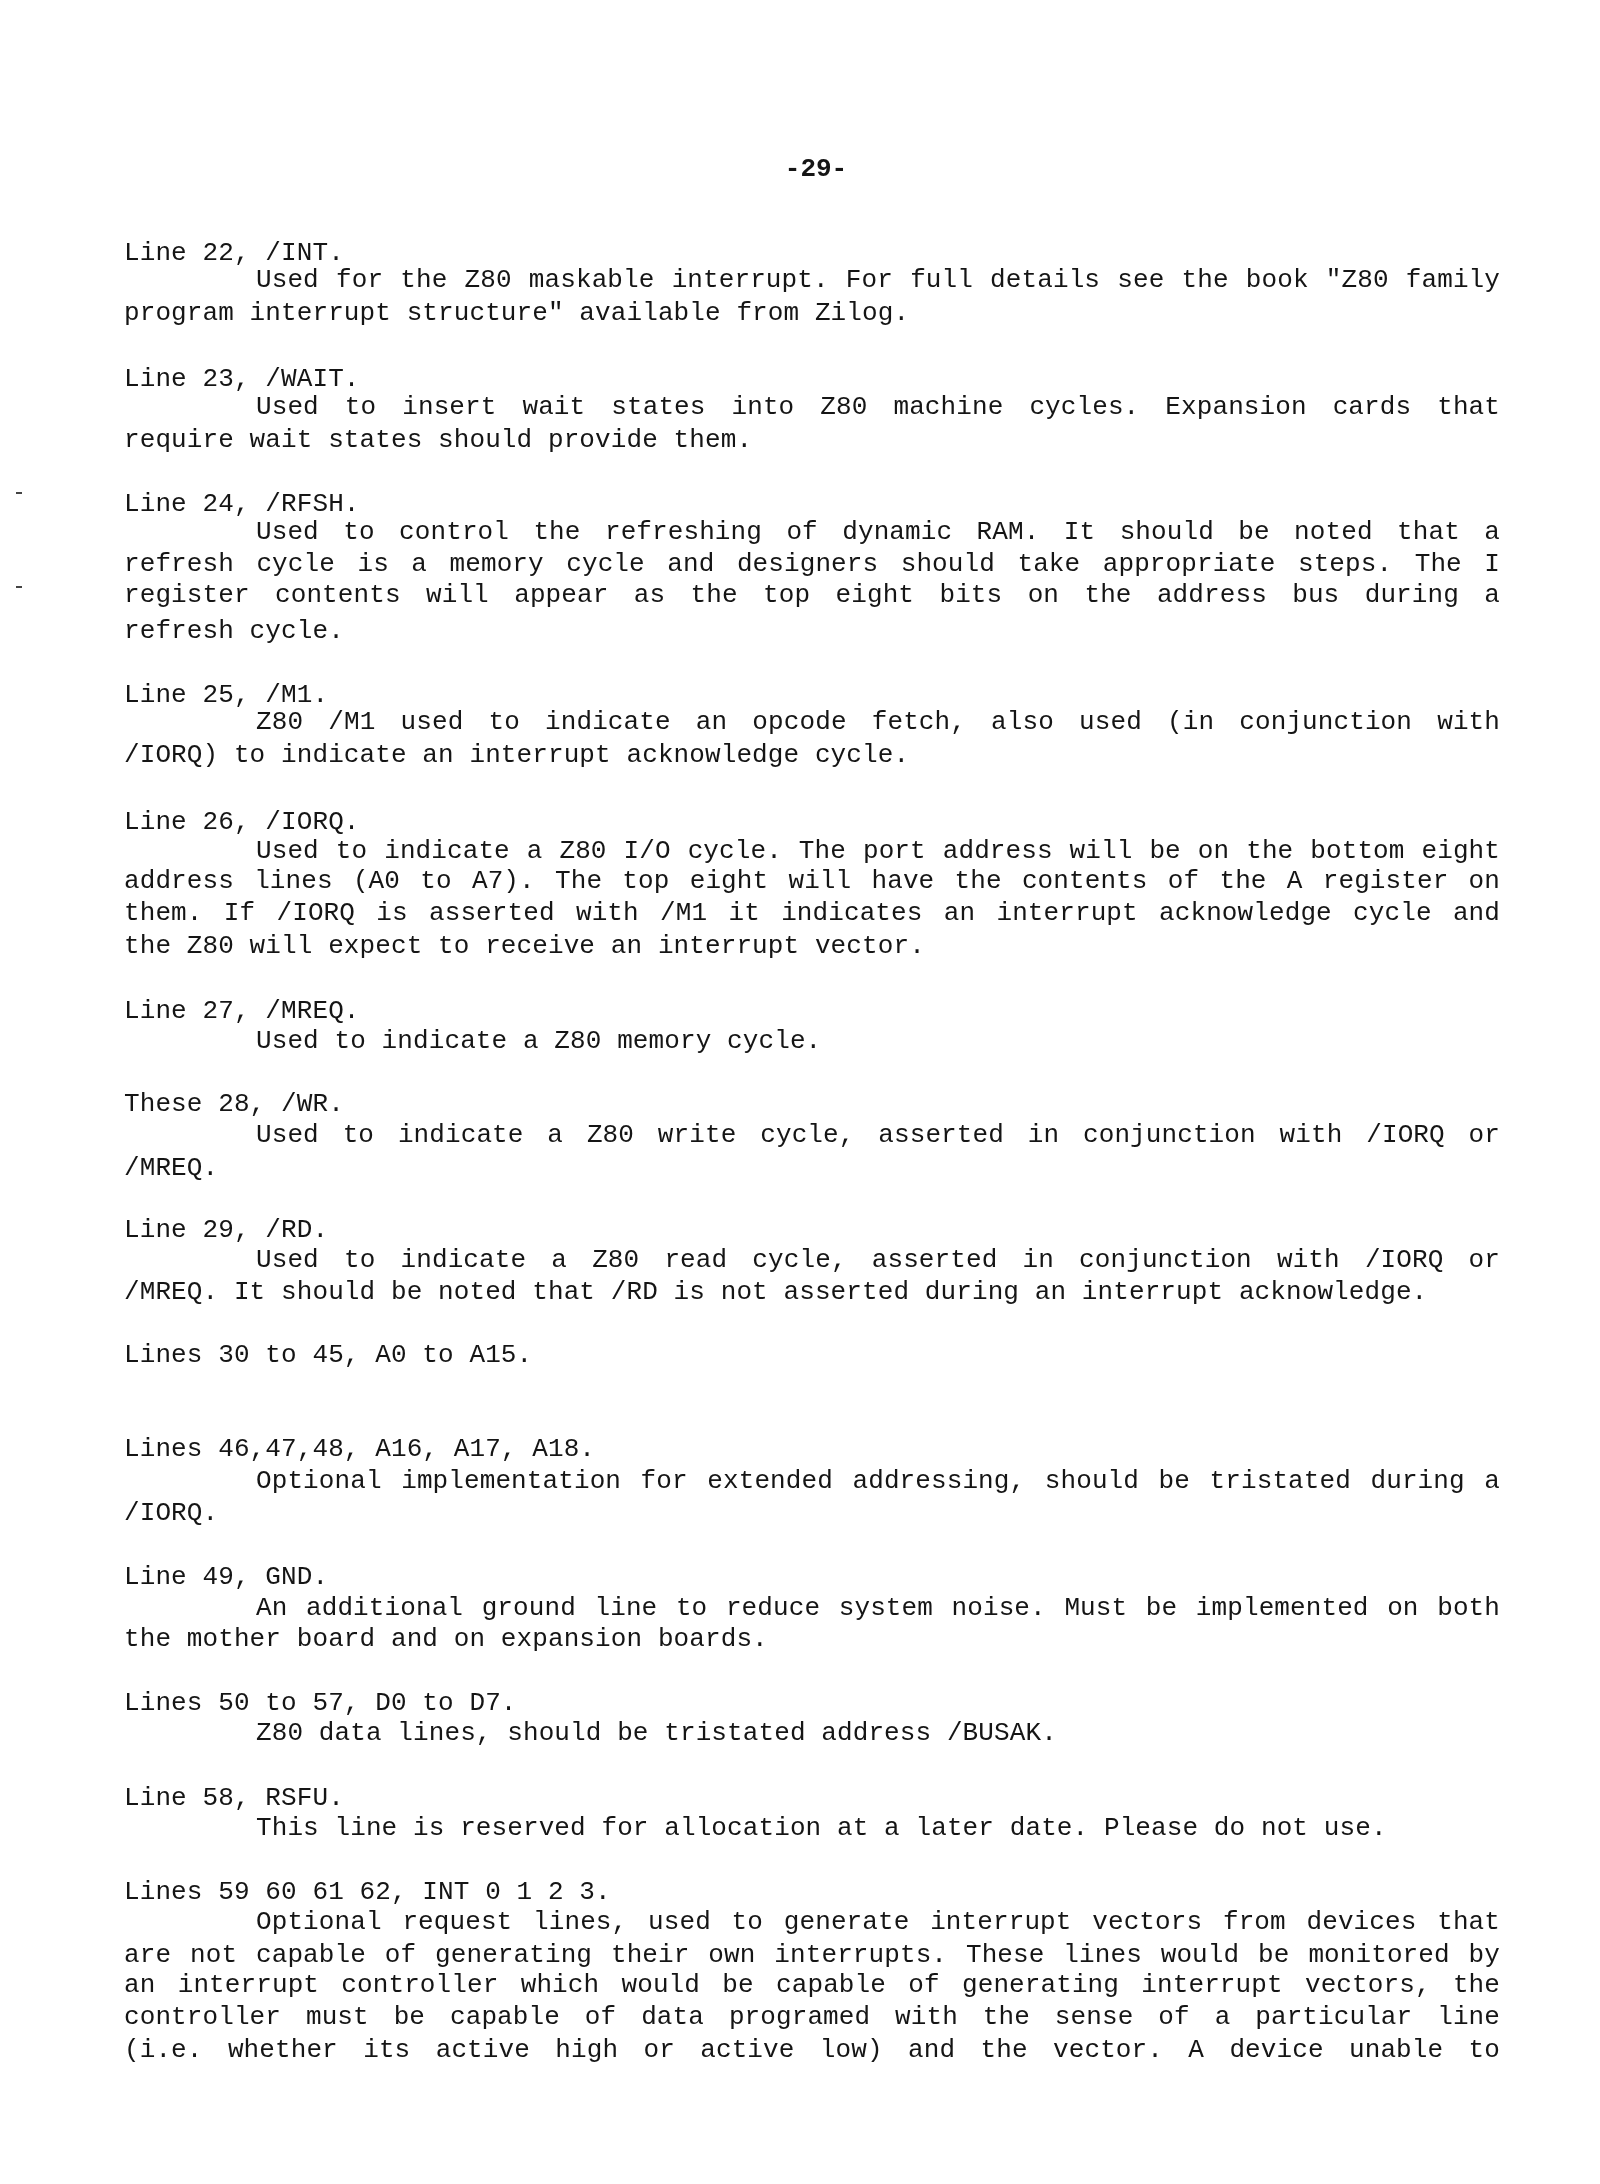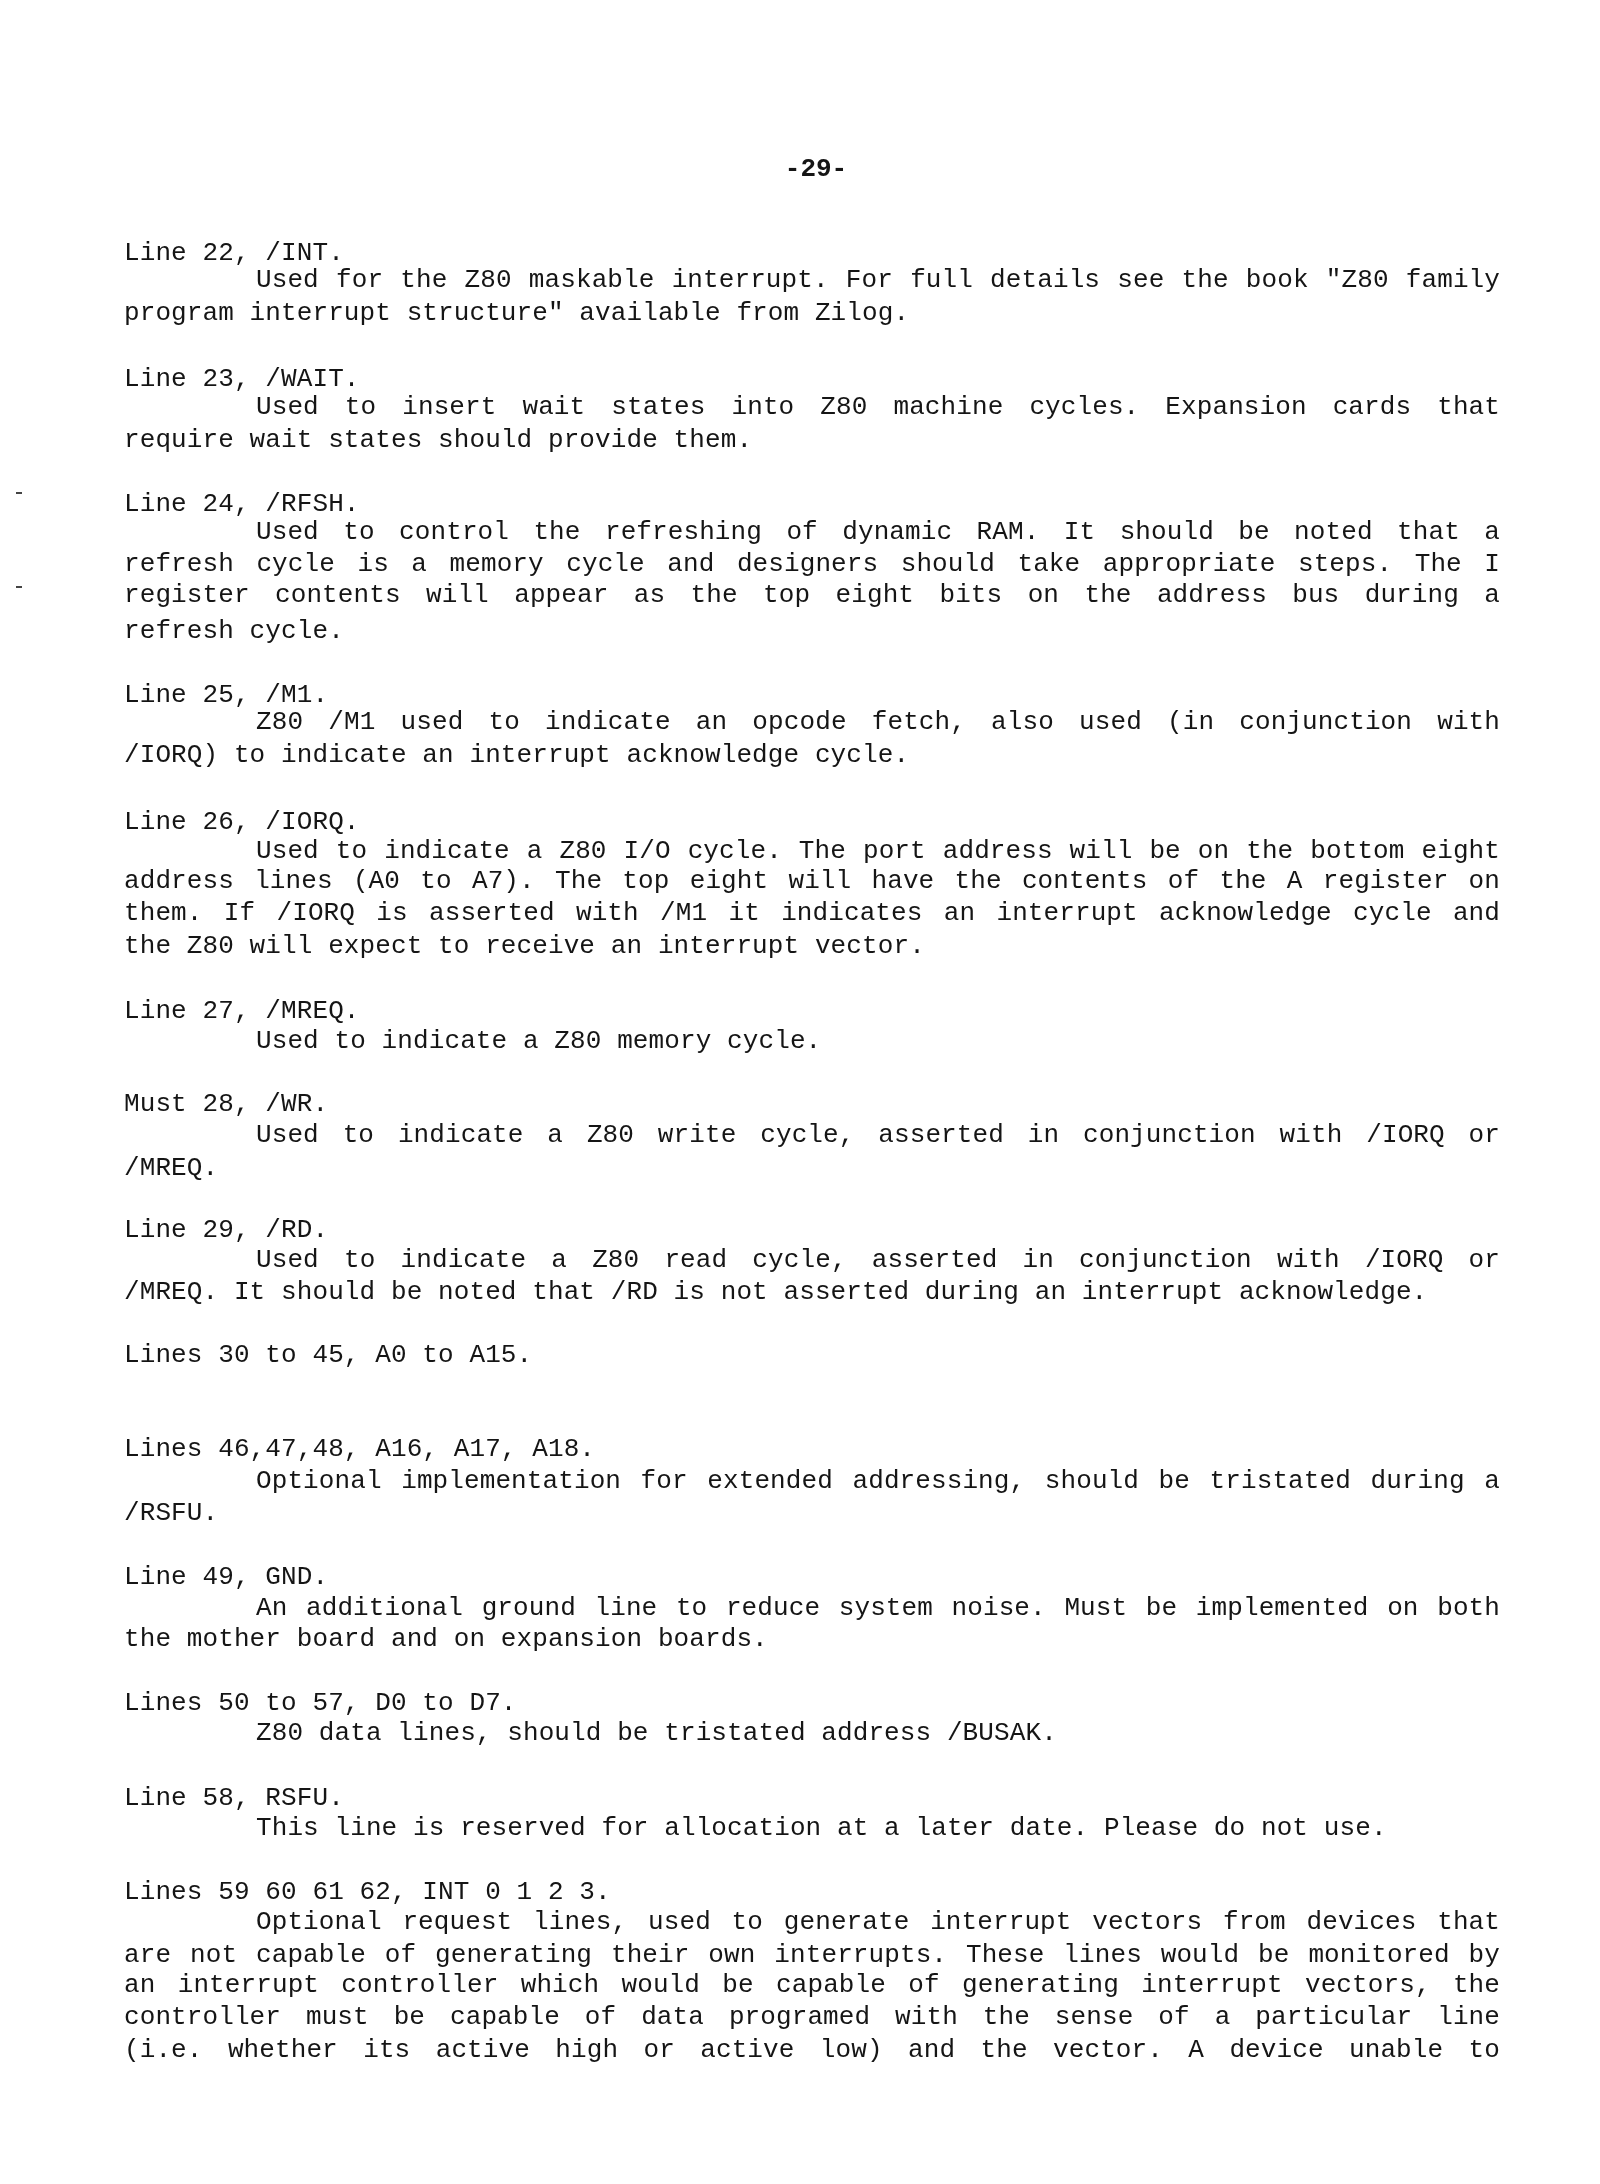--- a/index.html
+++ b/index.html
@@ -47,33 +47,33 @@
 
   <div class="ln" style="top:769px">Line 26, /IORQ.</div>
   <div class="ln ind just" style="top:798px">Used to indicate a Z80 I/O cycle. The port address will be on the bottom eight</div>
   <div class="ln just" style="top:828px">address lines (A0 to A7). The top eight will have the contents of the A register on</div>
   <div class="ln just" style="top:860px">them. If /IORQ is asserted with /M1 it indicates an interrupt acknowledge cycle and</div>
   <div class="ln" style="top:893px">the Z80 will expect to receive an interrupt vector.</div>
 
   <div class="ln" style="top:958px">Line 27, /MREQ.</div>
   <div class="ln ind" style="top:988px">Used to indicate a Z80 memory cycle.</div>
 
-  <div class="ln" style="top:1051px">Must 28, /WR.</div>
+  <div class="ln" style="top:1051px">These 28, /WR.</div>
   <div class="ln ind just" style="top:1082px">Used to indicate a Z80 write cycle, asserted in conjunction with /IORQ or</div>
   <div class="ln" style="top:1115px">/MREQ.</div>
 
   <div class="ln" style="top:1177px">Line 29, /RD.</div>
   <div class="ln ind just" style="top:1207px">Used to indicate a Z80 read cycle, asserted in conjunction with /IORQ or</div>
   <div class="ln" style="top:1239px">/MREQ. It should be noted that /RD is not asserted during an interrupt acknowledge.</div>
 
   <div class="ln" style="top:1302px">Lines 30 to 45, A0 to A15.</div>
 
   <div class="ln" style="top:1396px">Lines 46,47,48, A16, A17, A18.</div>
   <div class="ln ind just" style="top:1428px">Optional implementation for extended addressing, should be tristated during a</div>
-  <div class="ln" style="top:1460px">/RSFU.</div>
+  <div class="ln" style="top:1460px">/IORQ.</div>
 
   <div class="ln" style="top:1524px">Line 49, GND.</div>
   <div class="ln ind just" style="top:1555px">An additional ground line to reduce system noise. Must be implemented on both</div>
   <div class="ln" style="top:1586px">the mother board and on expansion boards.</div>
 
   <div class="ln" style="top:1650px">Lines 50 to 57, D0 to D7.</div>
   <div class="ln ind" style="top:1680px">Z80 data lines, should be tristated address /BUSAK.</div>
 
   <div class="ln" style="top:1745px">Line 58, RSFU.</div>
   <div class="ln ind" style="top:1775px">This line is reserved for allocation at a later date. Please do not use.</div>

